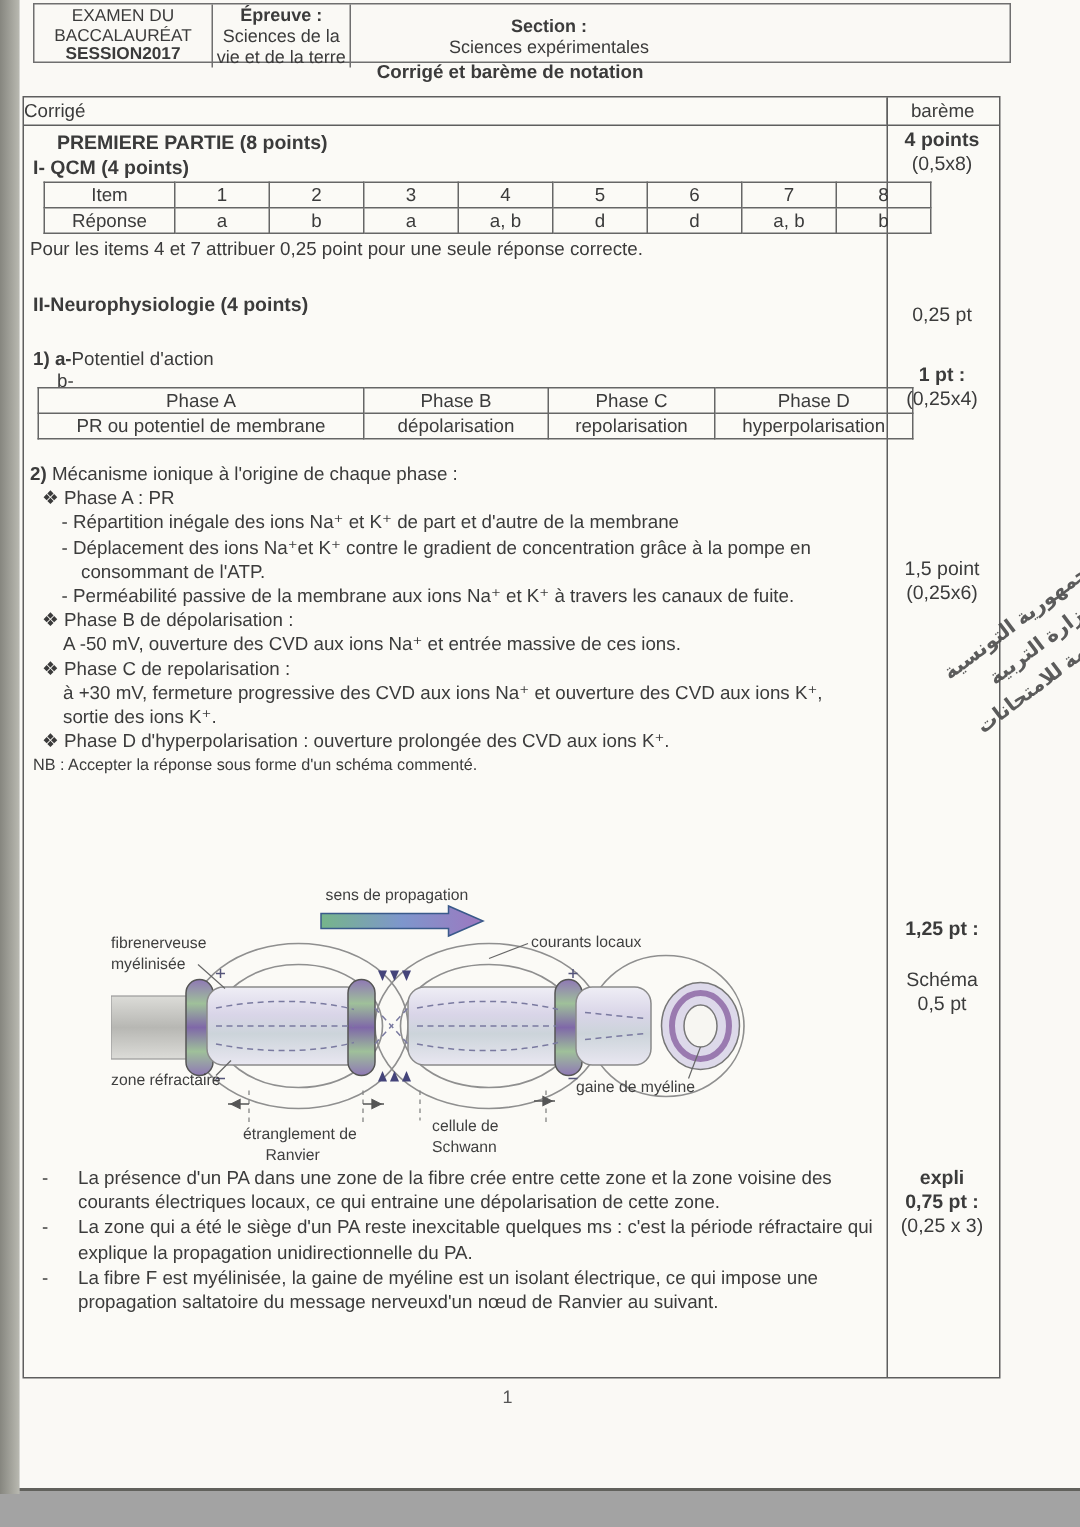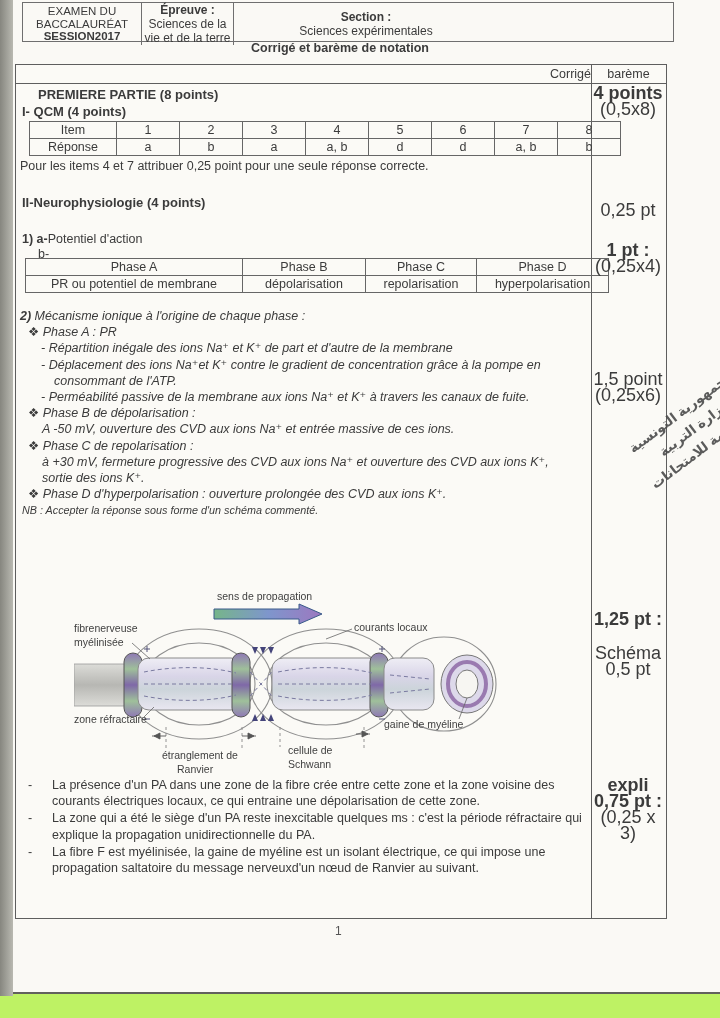--- a/index.html
+++ b/index.html
@@ -1,36 +1,36 @@
 <!DOCTYPE html>
 <html><head>
 <meta charset="utf-8">
 <style>
   html,body{margin:0;padding:0;}
   body{font-family:"Liberation Sans","DejaVu Sans",sans-serif;}
-  #scan{position:relative;width:720px;height:1018px;overflow:hidden;background:#bef264;color:#3b3b3b;}
+  #scan{position:relative;width:720px;height:1018px;overflow:hidden;background:#a3a3a3;color:#3b3b3b;}
   .edge-left{position:absolute;left:0;top:0;width:13px;height:996px;background:linear-gradient(90deg,#86867f,#b9b9b1);}
   .page{position:absolute;left:13px;top:0;width:707px;height:992px;background:#faf9f5;border-bottom:2px solid #61615c;}
   
   .hdr{position:absolute;left:9px;top:2px;width:650px;height:38px;display:grid;grid-template-columns:118px 92px 265px 175px;border:1px solid #6f6f6f;background:#faf9f5;}
   .hdr .cell{border-left:1px solid #6f6f6f;display:flex;flex-direction:column;align-items:center;justify-content:center;text-align:center;font-size:11.5px;line-height:12.5px;}
   .hdr .cell:first-child{border-left:none;}
   .hdr .b{font-weight:bold;}
   .hdr .c2{font-size:13px;line-height:15px;font-weight:bold;}
   .hdr .lbl{font-weight:bold;font-size:12px;line-height:14px;}
   .hdr .val{font-size:12px;line-height:14px;text-align:center;}
   .doc-title{position:absolute;left:2px;top:41px;width:650px;text-align:center;font-weight:bold;font-size:12.5px;}
   
   .main{position:absolute;left:2px;top:64px;width:650px;height:853px;border:1px solid #5e5e5e;background:#fbfaf6;}
   .main .thead{position:absolute;left:0;top:0;width:100%;height:18px;border-bottom:1px solid #5e5e5e;}
-  .main .thead .c1{position:absolute;left:0;top:0;width:575px;height:18px;text-align:right;font-size:12.5px;line-height:18px;}
+  .main .thead .c1{position:absolute;left:0;top:0;width:575px;height:18px;text-align:left;font-size:12.5px;line-height:18px;}
   .main .thead .c2{position:absolute;left:575px;top:0;width:73px;height:18px;border-left:1px solid #5e5e5e;text-align:center;font-size:12.5px;line-height:18px;}
   .colsep{position:absolute;left:575px;top:0;width:0;height:853px;border-left:1px solid #5e5e5e;}
   .corrige{position:absolute;left:0;top:0;width:575px;height:853px;}
-  .bareme{position:absolute;left:576px;top:0;width:72px;height:853px;font-size:18px;}
+  .bareme{position:absolute;left:576px;top:0;width:72px;height:853px;font-size:13px;}
   .bareme .mark{position:absolute;left:0;width:72px;text-align:center;line-height:16px;}
   .bold{font-weight:bold;}
   .blk{position:absolute;font-size:12.5px;line-height:16.2px;}
   
   table.small{border-collapse:collapse;table-layout:fixed;}
   table.small td{border:1px solid #666;text-align:center;font-size:12.5px;height:16px;padding:0 2px;overflow:hidden;white-space:nowrap;}
   .sec2 .dashitem{padding-left:34px;text-indent:-13px;}
   .sec2 .sub{padding-left:22px;}
   .sec2 .diam{padding-left:8px;}
   .nbline{font-size:10.8px;padding-left:2px;}
@@ -125,21 +125,21 @@
           </tr>
           <tr>
             <td>PR ou potentiel de membrane</td>
             <td>dépolarisation</td>
             <td>repolarisation</td>
             <td>hyperpolarisation</td>
           </tr>
         </tbody>
           </table>
 
-        <div class="blk sec2" style="left:4px;top:243px;width:562px;font-style:italic;">
+        <div class="blk sec2" style="left:4px;top:243px;width:562px;">
           <div><span class="bold">2)</span><span> Mécanisme ionique à l'origine de chaque phase :</span></div>
           <div class="diam">❖ Phase A : PR</div>
           <div class="dashitem"><span class="dashc">-</span> <span>Répartition inégale des ions Na⁺ et K⁺ de part et d'autre de la membrane</span></div>
           <div class="dashitem"><span class="dashc">-</span> <span>Déplacement des ions Na⁺et K⁺ contre le gradient de concentration grâce à la pompe en consommant de l'ATP.</span></div>
           <div class="dashitem"><span class="dashc">-</span> <span>Perméabilité passive de la membrane aux ions Na⁺ et K⁺ à travers les canaux de fuite.</span></div>
           <div class="diam">❖ Phase B de dépolarisation :</div>
           <div class="sub">A -50 mV, ouverture des CVD aux ions Na⁺ et entrée massive de ces ions.</div>
           <div class="diam">❖ Phase C de repolarisation :</div>
           <div class="sub">à +30 mV, fermeture progressive des CVD aux ions Na⁺ et ouverture des CVD aux ions K⁺, sortie des ions K⁺.</div>
           <div class="diam">❖ Phase D d'hyperpolarisation : ouverture prolongée des CVD aux ions K⁺.</div>

